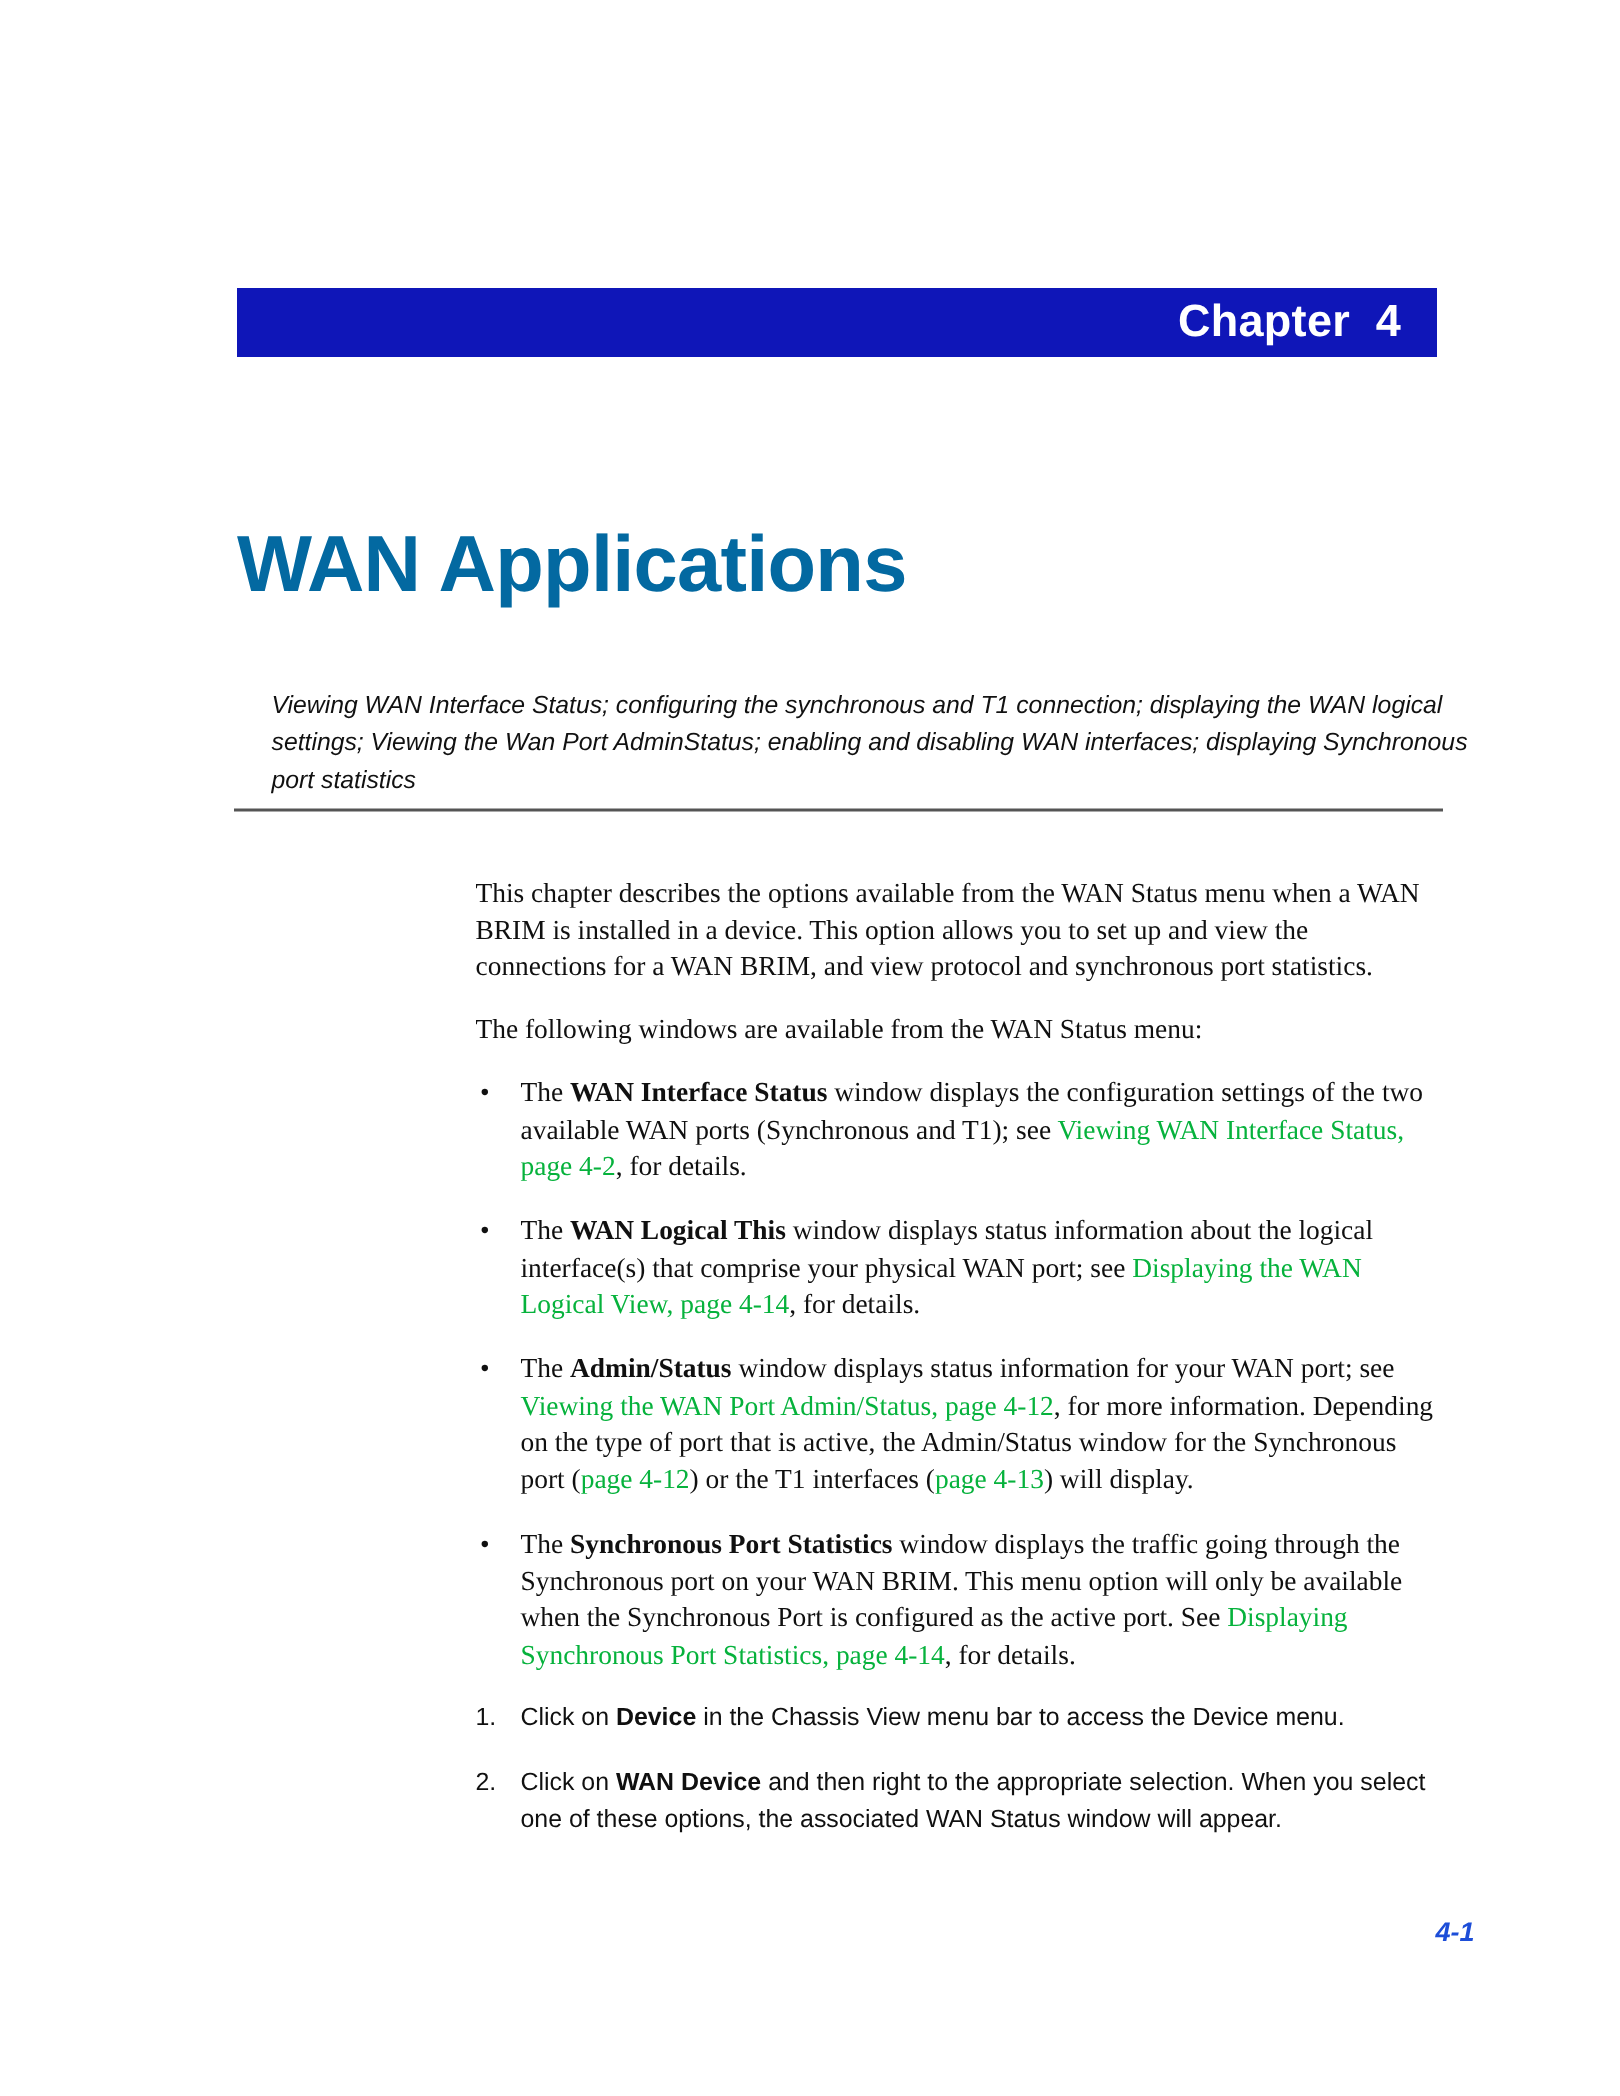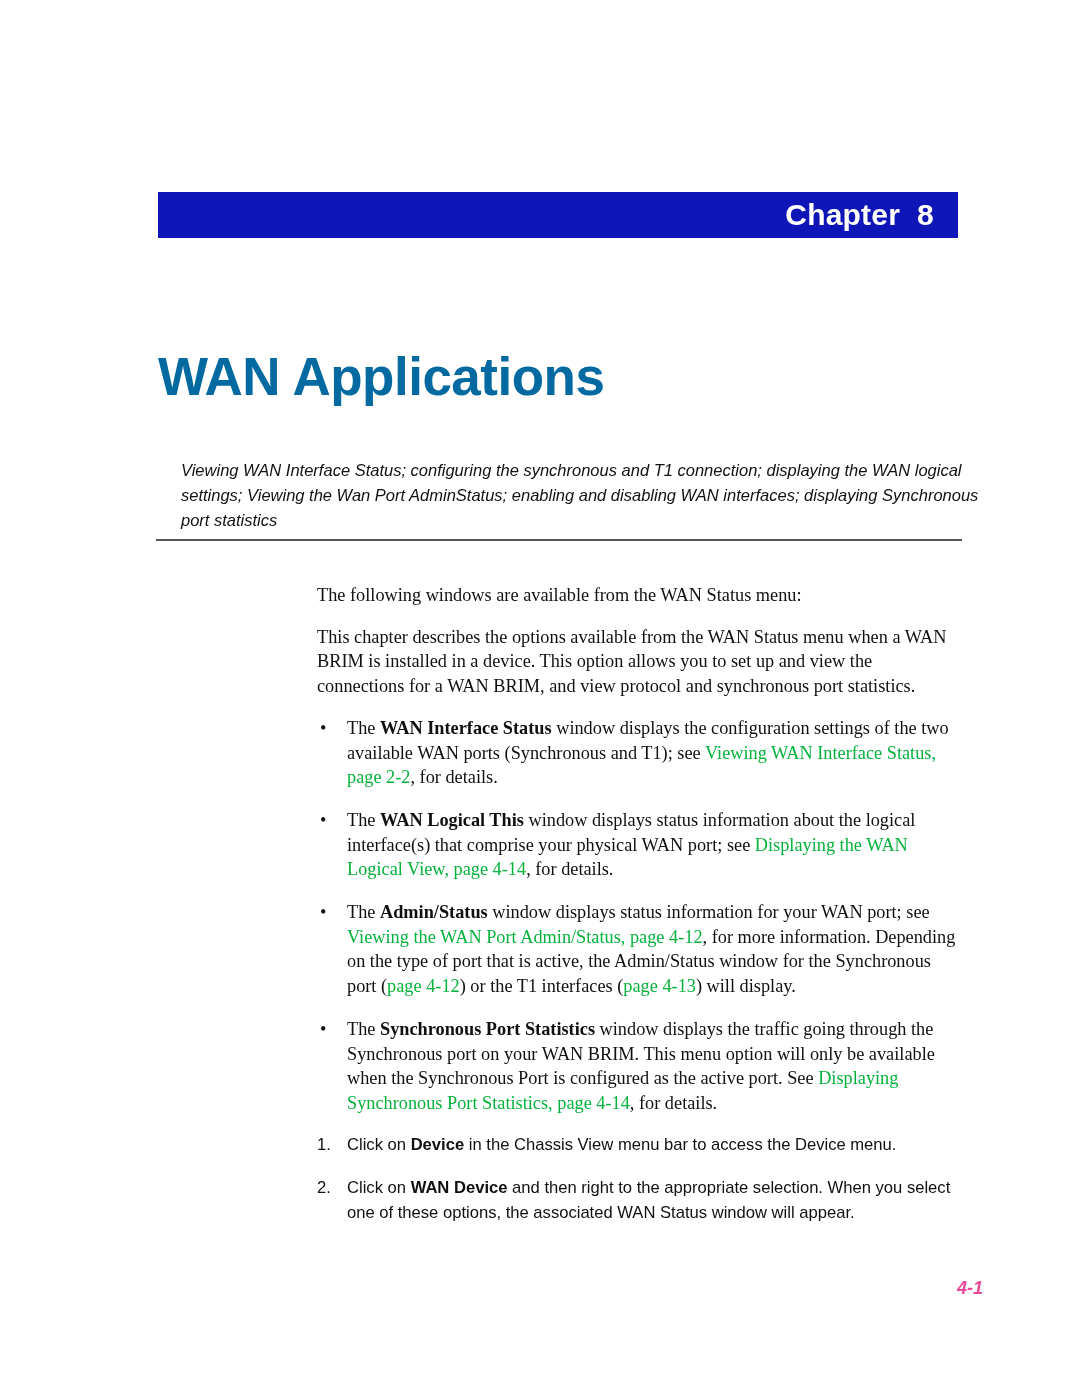--- a/index.html
+++ b/index.html
@@ -174,50 +174,50 @@
 
   
   .folio {
     position: absolute;
     right: 97px;
     top: 1278px;
     font-family: "Liberation Sans", "DejaVu Sans", sans-serif;
     font-weight: bold;
     font-style: italic;
     font-size: 18px;
-    color: #ec4899;
+    color: #1d4ed8;
     white-space: nowrap;
   }
 </style>
 </head>
 <body>
 
 <div class="page">
 
   <div class="chapter-bar">
-    <span class="chapter-label">Chapter  8</span>
+    <span class="chapter-label">Chapter  4</span>
   </div>
 
   <h1 class="chapter-title">WAN Applications</h1>
 
   <div class="abstract">Viewing WAN Interface Status; configuring the synchronous and T1 connection; displaying the WAN logical settings; Viewing the Wan Port AdminStatus; enabling and disabling WAN interfaces; displaying Synchronous port statistics</div>
 
   <div class="rule"></div>
 
   <div class="body-col">
 
+    <p class="para">This chapter describes the options available from the WAN Status menu when a WAN BRIM is installed in a device. This option allows you to set up and view the connections for a WAN BRIM, and view protocol and synchronous port statistics.</p>
+
     <p class="para">The following windows are available from the WAN Status menu:</p>
 
-    <p class="para">This chapter describes the options available from the WAN Status menu when a WAN BRIM is installed in a device. This option allows you to set up and view the connections for a WAN BRIM, and view protocol and synchronous port statistics.</p>
-
     <ul class="bullets">
 
       <li>
         <span class="bullet-dot">•</span>
-        <span>The </span><b>WAN Interface Status</b><span> window displays the configuration settings of the two available WAN ports (Synchronous and T1); see </span><span class="xref">Viewing WAN Interface Status</span><span class="xpage">, </span><span class="xpage">page 2-2</span><span>, for details.</span>
+        <span>The </span><b>WAN Interface Status</b><span> window displays the configuration settings of the two available WAN ports (Synchronous and T1); see </span><span class="xref">Viewing WAN Interface Status</span><span class="xpage">, </span><span class="xpage">page 4-2</span><span>, for details.</span>
       </li>
 
       <li>
         <span class="bullet-dot">•</span>
         <span>The </span><b>WAN Logical This</b><span> window displays status information about the logical interface(s) that comprise your physical WAN port; see </span><span class="xref">Displaying the WAN Logical View</span><span class="xpage">, </span><span class="xpage">page 4-14</span><span>, for details.</span>
       </li>
 
       <li>
         <span class="bullet-dot">•</span>
         <span>The </span><b>Admin/Status</b><span> window displays status information for your WAN port; see </span><span class="xref">Viewing the WAN Port Admin/Status</span><span class="xpage">, </span><span class="xpage">page 4-12</span><span>, for more information. Depending on the type of port that is active, the Admin/Status window for the Synchronous port (</span><span class="xpage">page 4-12</span><span>) or the T1 interfaces (</span><span class="xpage">page 4-13</span><span>) will display.</span>

